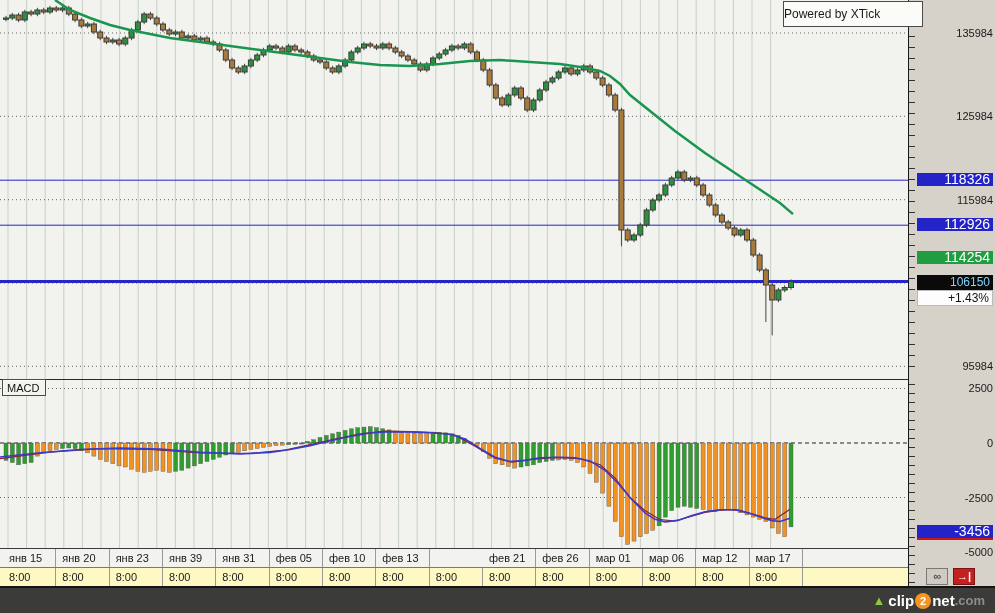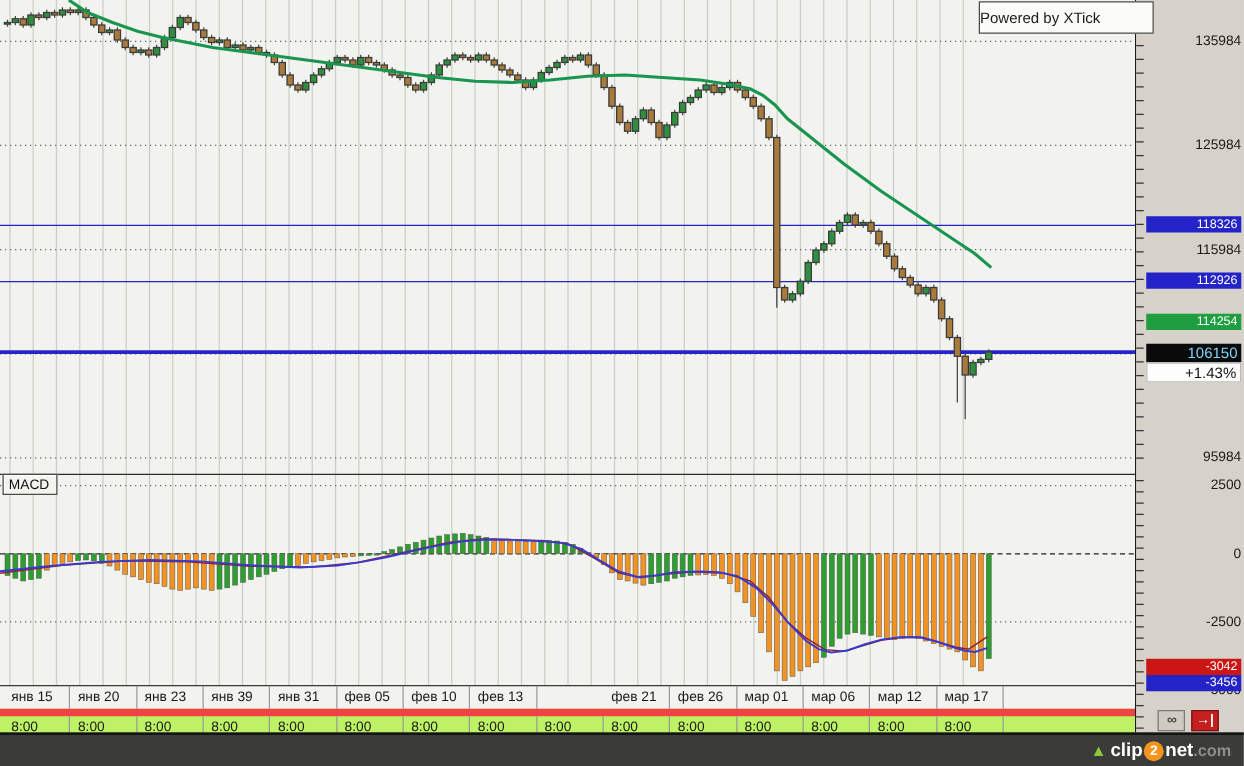--- a/index.html
+++ b/index.html
@@ -6,28 +6,28 @@
   body{width:995px;height:613px;position:relative;font-family:"Liberation Sans",sans-serif;background:#d6d2c9;overflow:hidden;}
   #plot{position:absolute;left:0;top:0;width:908px;height:586px;background:#f2f2ee;border-right:1px solid #1a1a1a;}
   #priceSvg{position:absolute;left:0;top:0;}
   #macdSvg{position:absolute;left:0;top:380px;}
   #panelDivider{position:absolute;left:0;top:379px;width:908px;height:1px;background:#2a2a2a;}
   #legendBox{position:absolute;left:783px;top:1px;width:140px;height:26px;background:#fbfbf7;border:1px solid #4a4a4a;z-index:5;display:flex;align-items:center;box-sizing:border-box;font-size:12px;color:#1a1a1a;}
   #macdTag{position:absolute;left:2px;top:379px;width:44px;height:17px;background:#f4f4ef;border:1px solid #4a4a4a;box-shadow:inset 1px 1px 0 #ffffff;font-size:11px;color:#111;display:flex;align-items:center;padding-left:4px;box-sizing:border-box;z-index:6;}
   #axisStrip{position:absolute;left:909px;top:0;width:86px;height:586px;background:#d6d2c9;}
   .tick{position:absolute;width:6px;height:1px;background:#333;left:909px;}
   .axLabel{position:absolute;left:916px;width:77px;text-align:right;font-size:11px;color:#1a1a1a;line-height:12px;}
-  .badge{position:absolute;left:917px;width:76px;text-align:right;font-size:10px;line-height:13px;padding-right:3px;box-sizing:border-box;z-index:4;}
+  .badge{position:absolute;left:917px;width:76px;text-align:right;font-size:14px;line-height:13px;padding-right:3px;box-sizing:border-box;z-index:4;}
   .b-blue{background:#2323c8;color:#fff;}
   .b-green{background:#1e9e40;color:#fff;}
   .b-black{background:#0a0a0a;color:#7dd3fc;font-size:12px;line-height:15px;}
   .b-white{background:#fdfdfd;color:#111;font-size:12px;line-height:14px;border:1px solid #bbb;}
   .b-red{background:#cc1616;color:#fff;}
   #dateRow{position:absolute;left:0;top:548px;width:908px;height:19px;border-top:1px solid #3a3a3a;box-sizing:border-box;background:#f2f2ee;}
-  #timeRow{position:absolute;left:0;top:567px;width:908px;height:26px;border-top:6px solid #ef4444;box-sizing:border-box;background:#bef264;}
+  #timeRow{position:absolute;left:0;top:567px;width:908px;height:26px;border-top:1px solid #ef4444;box-sizing:border-box;background:#fef9c3;}
   .dcell{position:absolute;top:0;height:18px;border-right:1px solid #9a9a9a;box-sizing:border-box;font-size:11px;color:#1a1a1a;display:flex;align-items:center;padding-left:6px;}
   #linkIcon{position:absolute;left:926px;top:568px;width:22px;height:17px;background:#cfcbc2;border:1px solid #7a7a74;box-sizing:border-box;color:#4a4a46;font-size:11px;font-weight:bold;text-align:center;line-height:15px;letter-spacing:-1px;}
   #jumpIcon{position:absolute;left:953px;top:568px;width:22px;height:17px;background:#c42020;border:1px solid #7a1212;box-sizing:border-box;color:#fff;font-size:11px;font-weight:bold;text-align:center;line-height:15px;}
   #statusBar{position:absolute;left:0;top:586px;width:995px;height:27px;background:#3b3b39;border-top:2px solid #141414;box-sizing:border-box;display:flex;align-items:center;}
   #statusText{color:#e9e9e9;font-size:13px;margin-left:10px;flex:0 0 auto;}
   #logo{margin-left:auto;margin-right:10px;display:flex;align-items:center;font-weight:bold;font-size:15px;}
   #logoArrow{color:#8dc63f;font-size:13px;margin-right:3px;}
   #logoClip,#logoNet{color:#fff;}
   #logoTwo{display:inline-block;width:16px;height:16px;background:#f7941d;border-radius:50%;color:#fff;font-size:11px;line-height:16px;text-align:center;margin:0 1px;}
   #logoCom{color:#8d8d8d;font-size:13px;}
@@ -641,13 +641,13 @@
 <div class="axLabel" style="top: 382.498px;">2500</div>
 <div class="axLabel" style="top: 437px;">0</div>
 <div class="axLabel" style="top: 491.502px;">-2500</div>
 <div class="axLabel" style="top: 546.004px;">-5000</div>
 <div class="badge b-blue" style="top: 173px;">118326</div>
 <div class="badge b-green" style="top: 207px; margin-top: 44px;">114254</div>
 <div class="badge b-blue" style="top: 218px;">112926</div>
 <div class="badge b-black" style="top: 275px;">106150</div>
 <div class="badge b-white" style="top: 290px;">+1.43%</div>
 <div class="badge b-red" style="top: 503px; margin-top: 24px;">-3042</div>
-<div class="badge b-blue" style="top: 540px;">-3456</div>
+<div class="badge b-blue" style="top: 525px;">-3456</div>
 
 </body></html>

